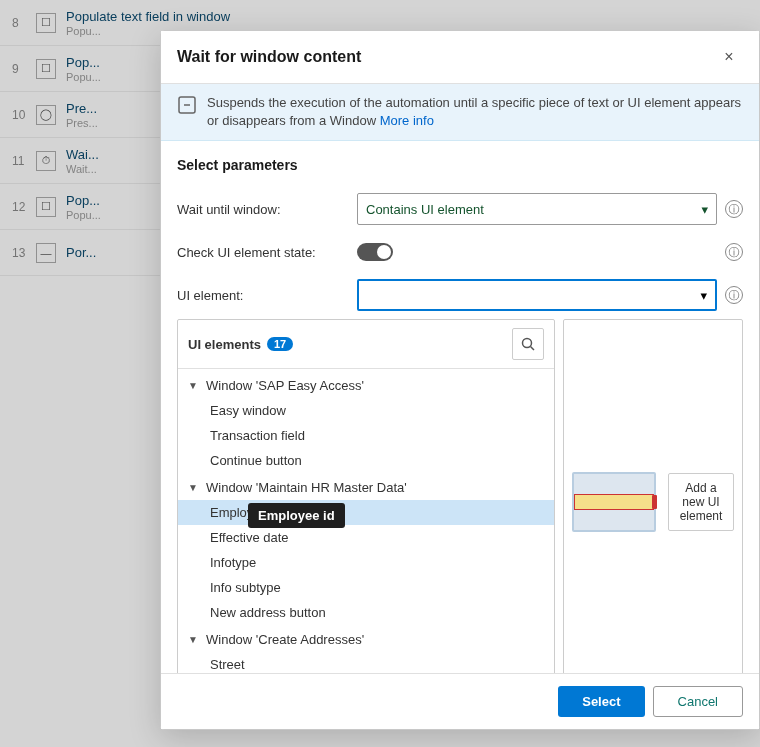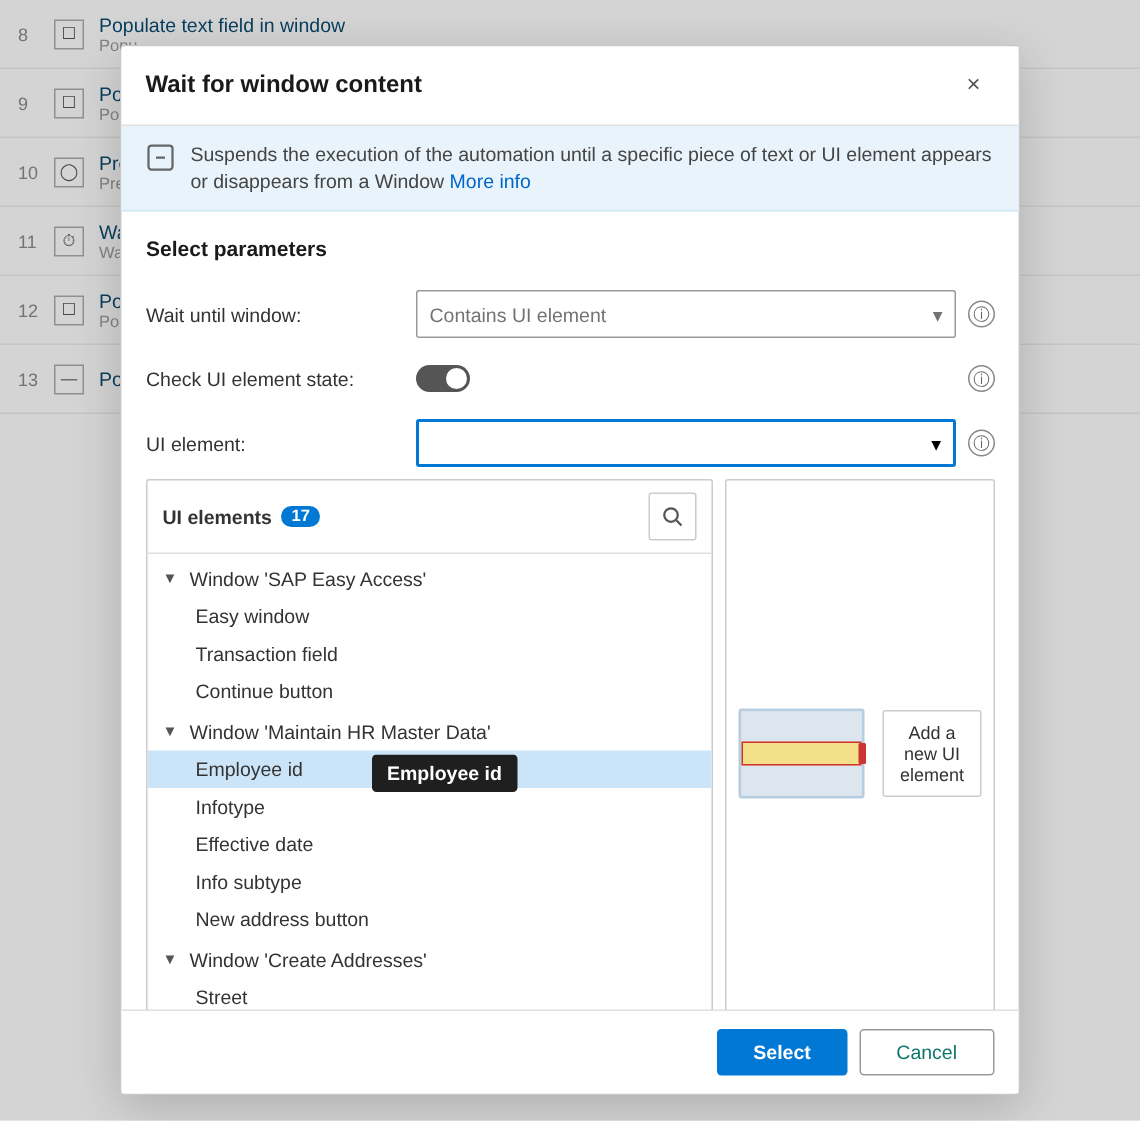--- a/index.html
+++ b/index.html
@@ -49,21 +49,21 @@
     .bg-row-text { color: #0c4a6e; font-size: 13px; }
     .bg-row-sub { color: #999; font-size: 11px; margin-top: 1px; }
 
     
     .modal-overlay {
       position: absolute;
       top: 0; left: 0; right: 0; bottom: 0;
       background: rgba(0,0,0,0.15);
       display: flex;
       align-items: flex-start;
-      justify-content: center;
+      justify-content: flex-end;
       padding-top: 30px;
     }
 
     .modal {
       background: #fff;
       border: 1px solid #c8c8c8;
       border-radius: 4px;
       width: 600px;
       max-height: 700px;
       box-shadow: 0 8px 32px rgba(0,0,0,0.18);
@@ -146,21 +146,21 @@
     }
 
     .select-dropdown {
       flex: 1;
       height: 32px;
       border: 1px solid #999;
       border-radius: 2px;
       padding: 0 8px;
       background: #fff;
       font-size: 13px;
-      color: #737373;
+      color: #14532d;
       display: flex;
       align-items: center;
       justify-content: space-between;
       cursor: pointer;
     }
 
     .toggle-container {
       display: flex;
       align-items: center;
     }
@@ -512,22 +512,22 @@
               <div class="tree-child">Transaction field</div>
               <div class="tree-child">Continue button</div>
             </div>
 
             <div class="tree-group">
               <div class="tree-parent">
                 <span class="tree-arrow">▼</span>
                 <span>Window 'Maintain HR Master Data'</span>
               </div>
               <div class="tree-child selected">Employee id</div>
+              <div class="tree-child">Effective date</div>
               <div class="tree-child">Infotype</div>
-              <div class="tree-child">Effective date</div>
               <div class="tree-child">Info subtype</div>
               <div class="tree-child">New address button</div>
             </div>
 
             <div class="tree-group">
               <div class="tree-parent">
                 <span class="tree-arrow">▼</span>
                 <span>Window 'Create Addresses'</span>
               </div>
               <div class="tree-child">Street</div>

